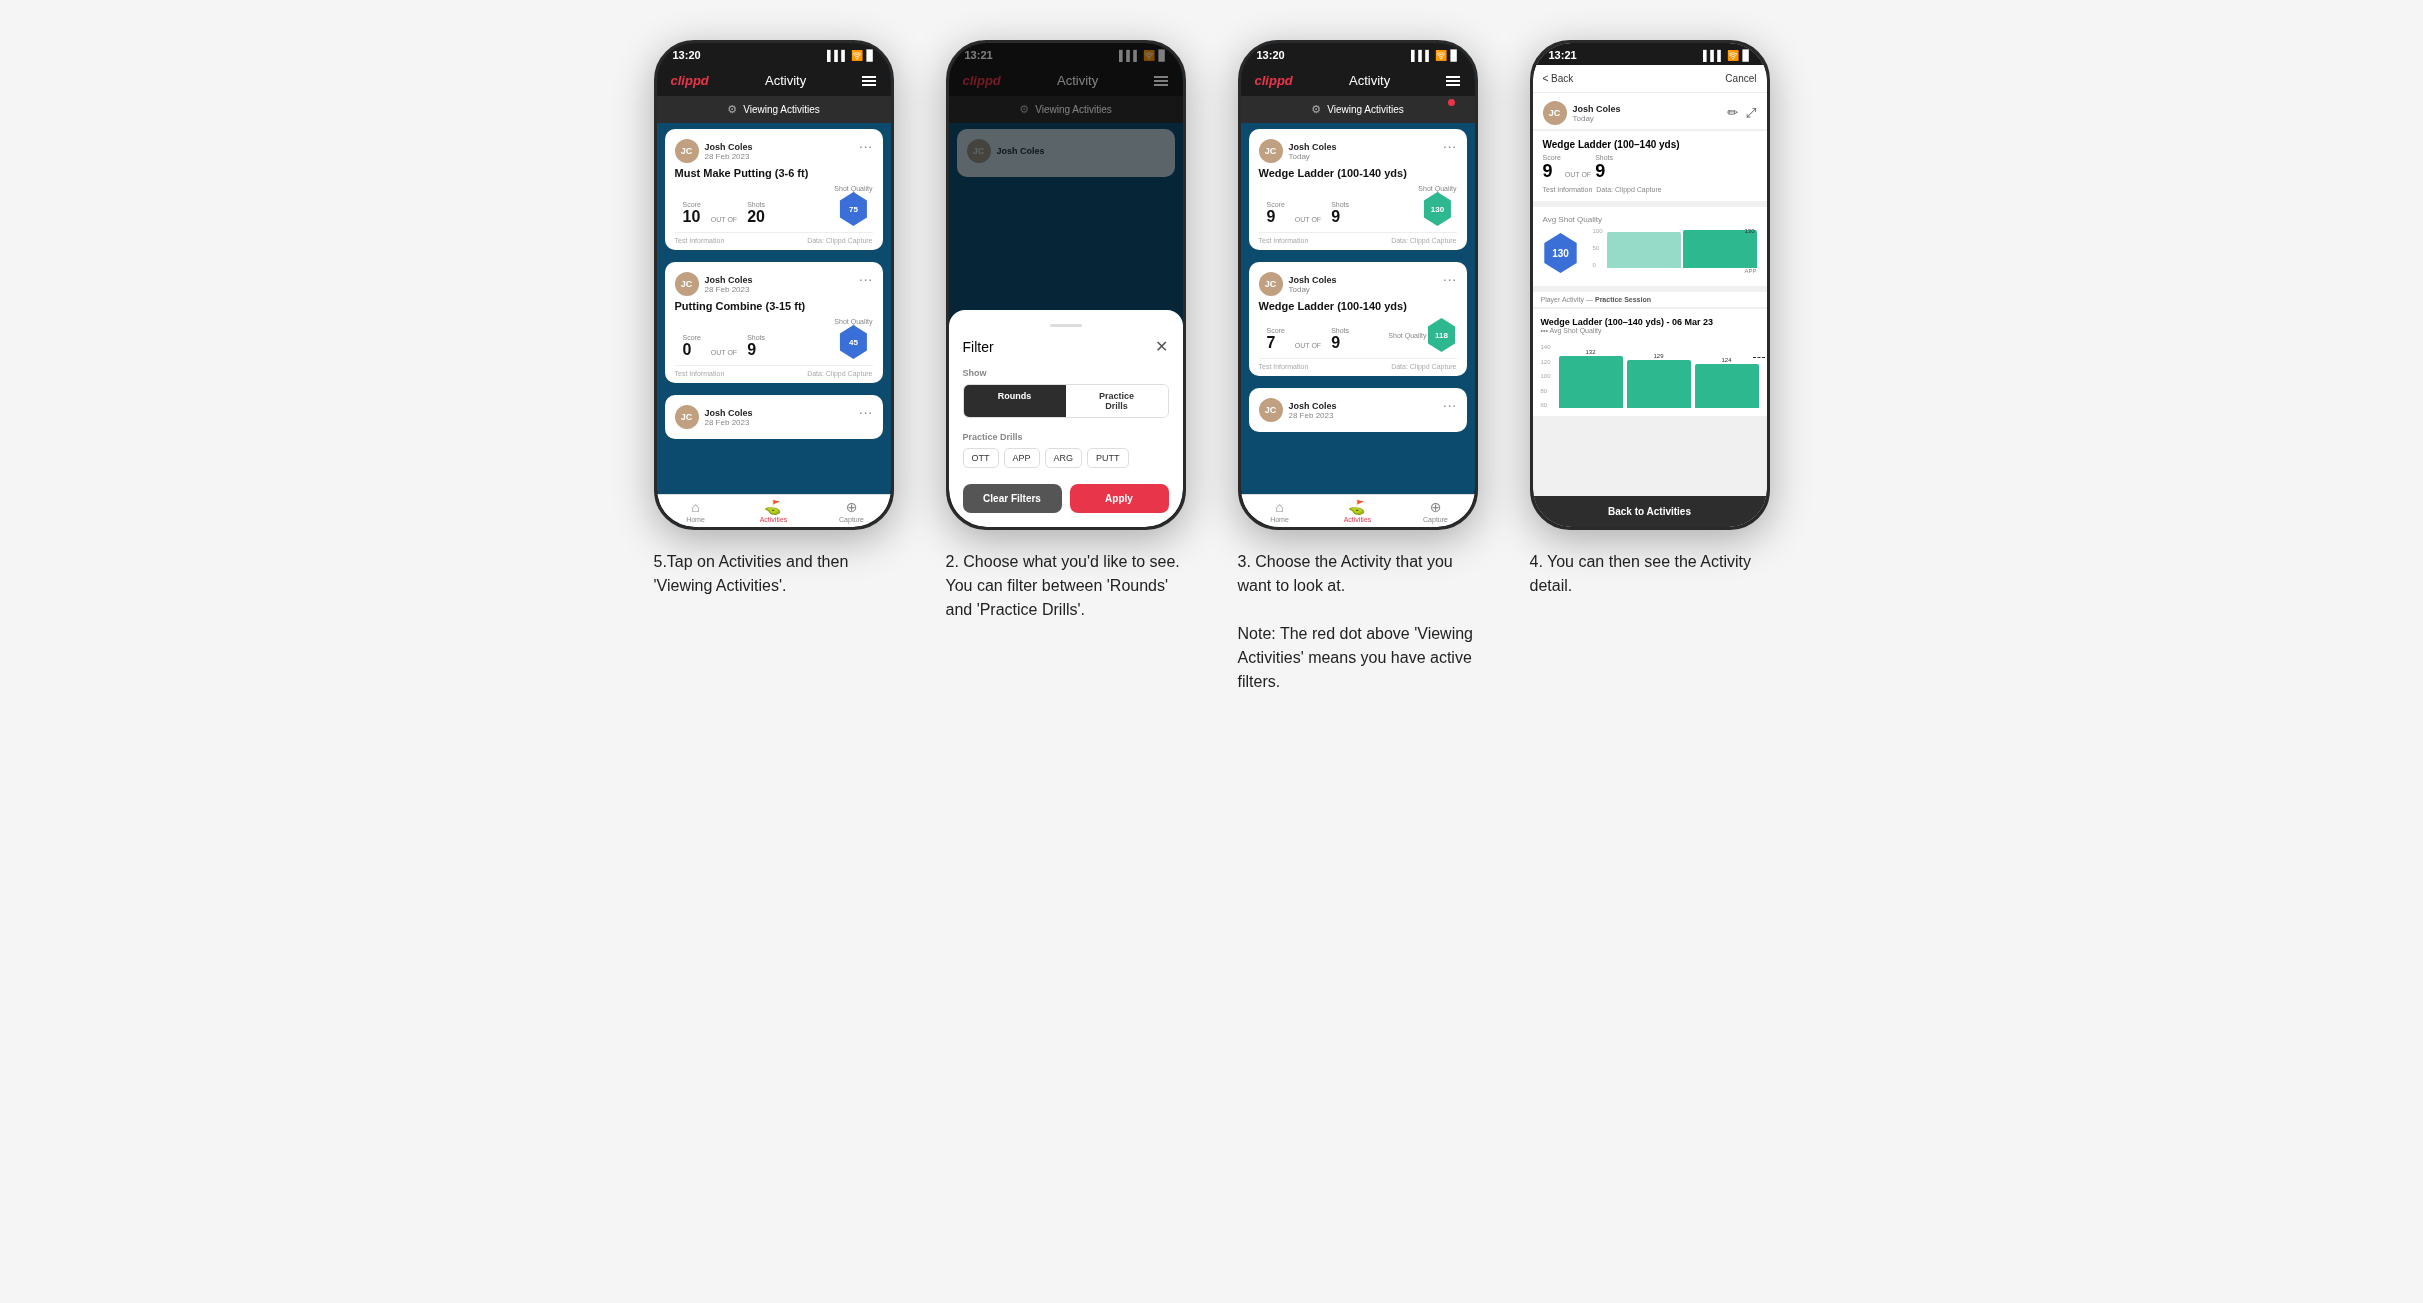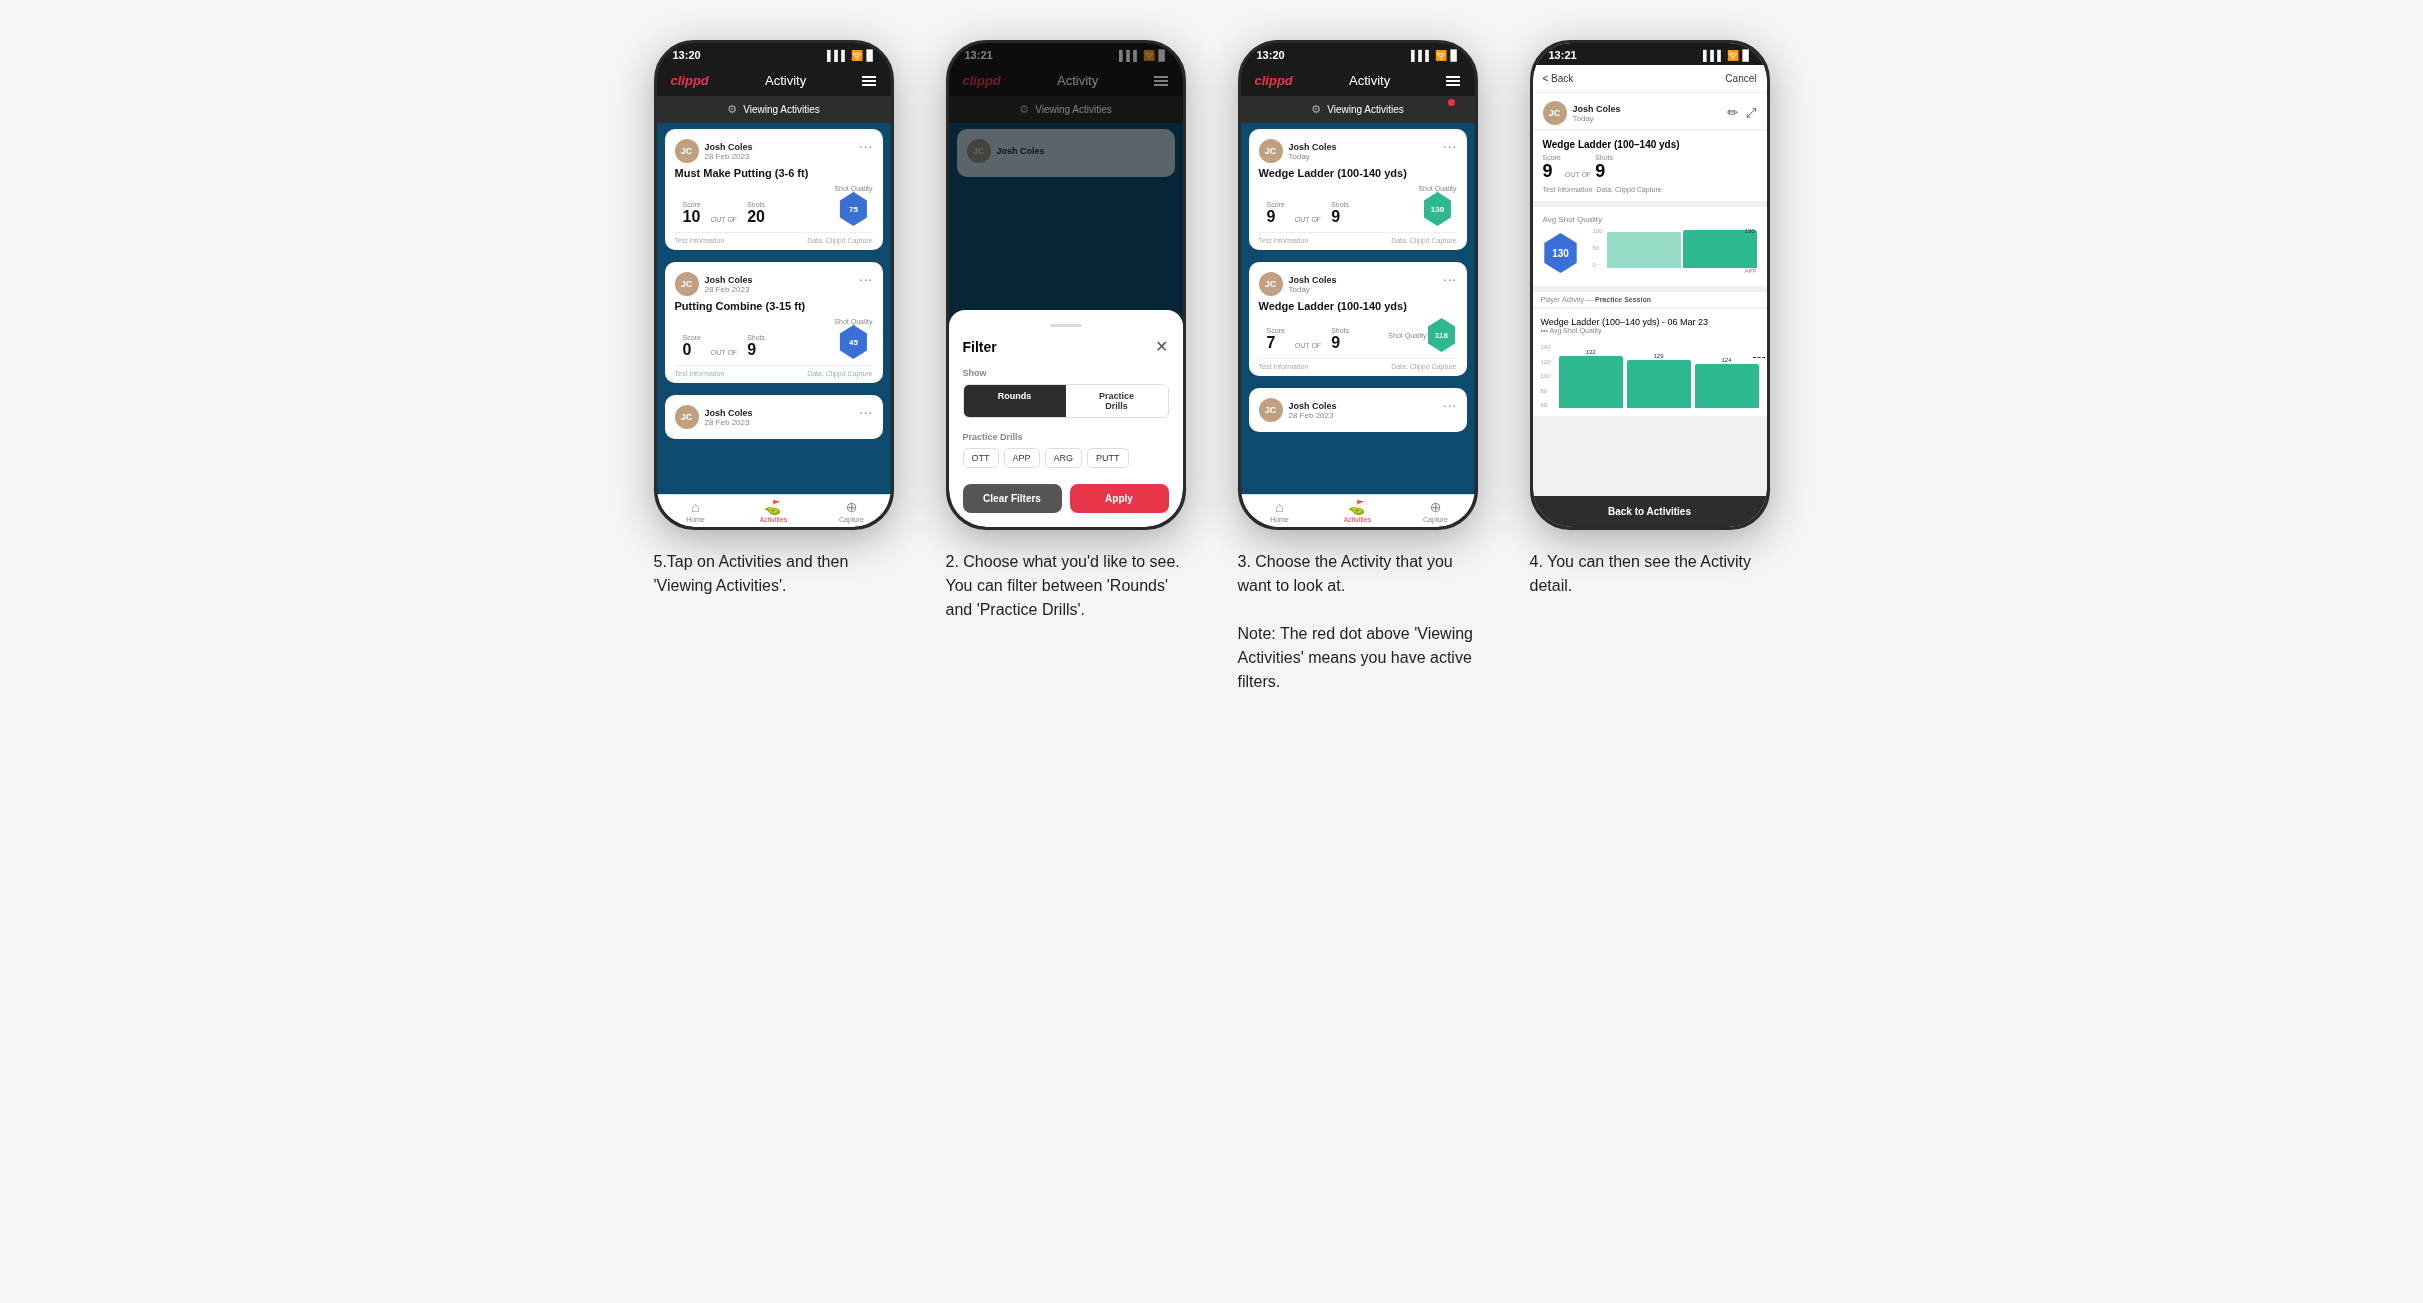--- a/index.html
+++ b/index.html
@@ -236,21 +236,21 @@
       background: #ddd;
       border-radius: 2px;
       margin: 0 auto 10px;
     }
     .modal-header {
       display: flex;
       justify-content: space-between;
       align-items: center;
       margin-bottom: 12px;
     }
-    .modal-title { font-size: 14px; font-weight: 700; }
+    .modal-title { font-size: 14px; font-weight: 400; }
     .modal-close { font-size: 16px; color: #555; }
     .modal-section-label { font-size: 9px; color: #888; font-weight: 600; margin-bottom: 6px; }
     .filter-tabs {
       display: flex;
       gap: 0;
       border: 1px solid #ddd;
       border-radius: 6px;
       overflow: hidden;
       margin-bottom: 14px;
     }
@@ -767,21 +767,21 @@
               </div>
             </div>
           </div>
 
           <div style="background:white;padding:4px 8px;margin-top:2px;font-size:7px;">
             <span style="color:#888;">Player Activity — </span>
             <span style="color:#555;font-weight:700;">Practice Session</span>
           </div>
 
           <div style="background:white;padding:8px;margin-top:2px;">
-            <div style="font-size:9px;font-weight:400;margin-bottom:0;">Wedge Ladder (100–140 yds) - 06 Mar 23</div>
+            <div style="font-size:9px;font-weight:700;margin-bottom:0;">Wedge Ladder (100–140 yds) - 06 Mar 23</div>
             <div style="font-size:7px;color:#888;margin-bottom:6px;">••• Avg Shot Quality</div>
 
             <div style="position:relative;height:68px;display:flex;align-items:flex-end;gap:4px;">
 
               <div style="display:flex;flex-direction:column;justify-content:space-between;height:64px;width:14px;flex-shrink:0;">
                 <span style="font-size:6px;color:#aaa;">140</span>
                 <span style="font-size:6px;color:#aaa;">120</span>
                 <span style="font-size:6px;color:#aaa;">100</span>
                 <span style="font-size:6px;color:#aaa;">80</span>
                 <span style="font-size:6px;color:#aaa;">60</span>

